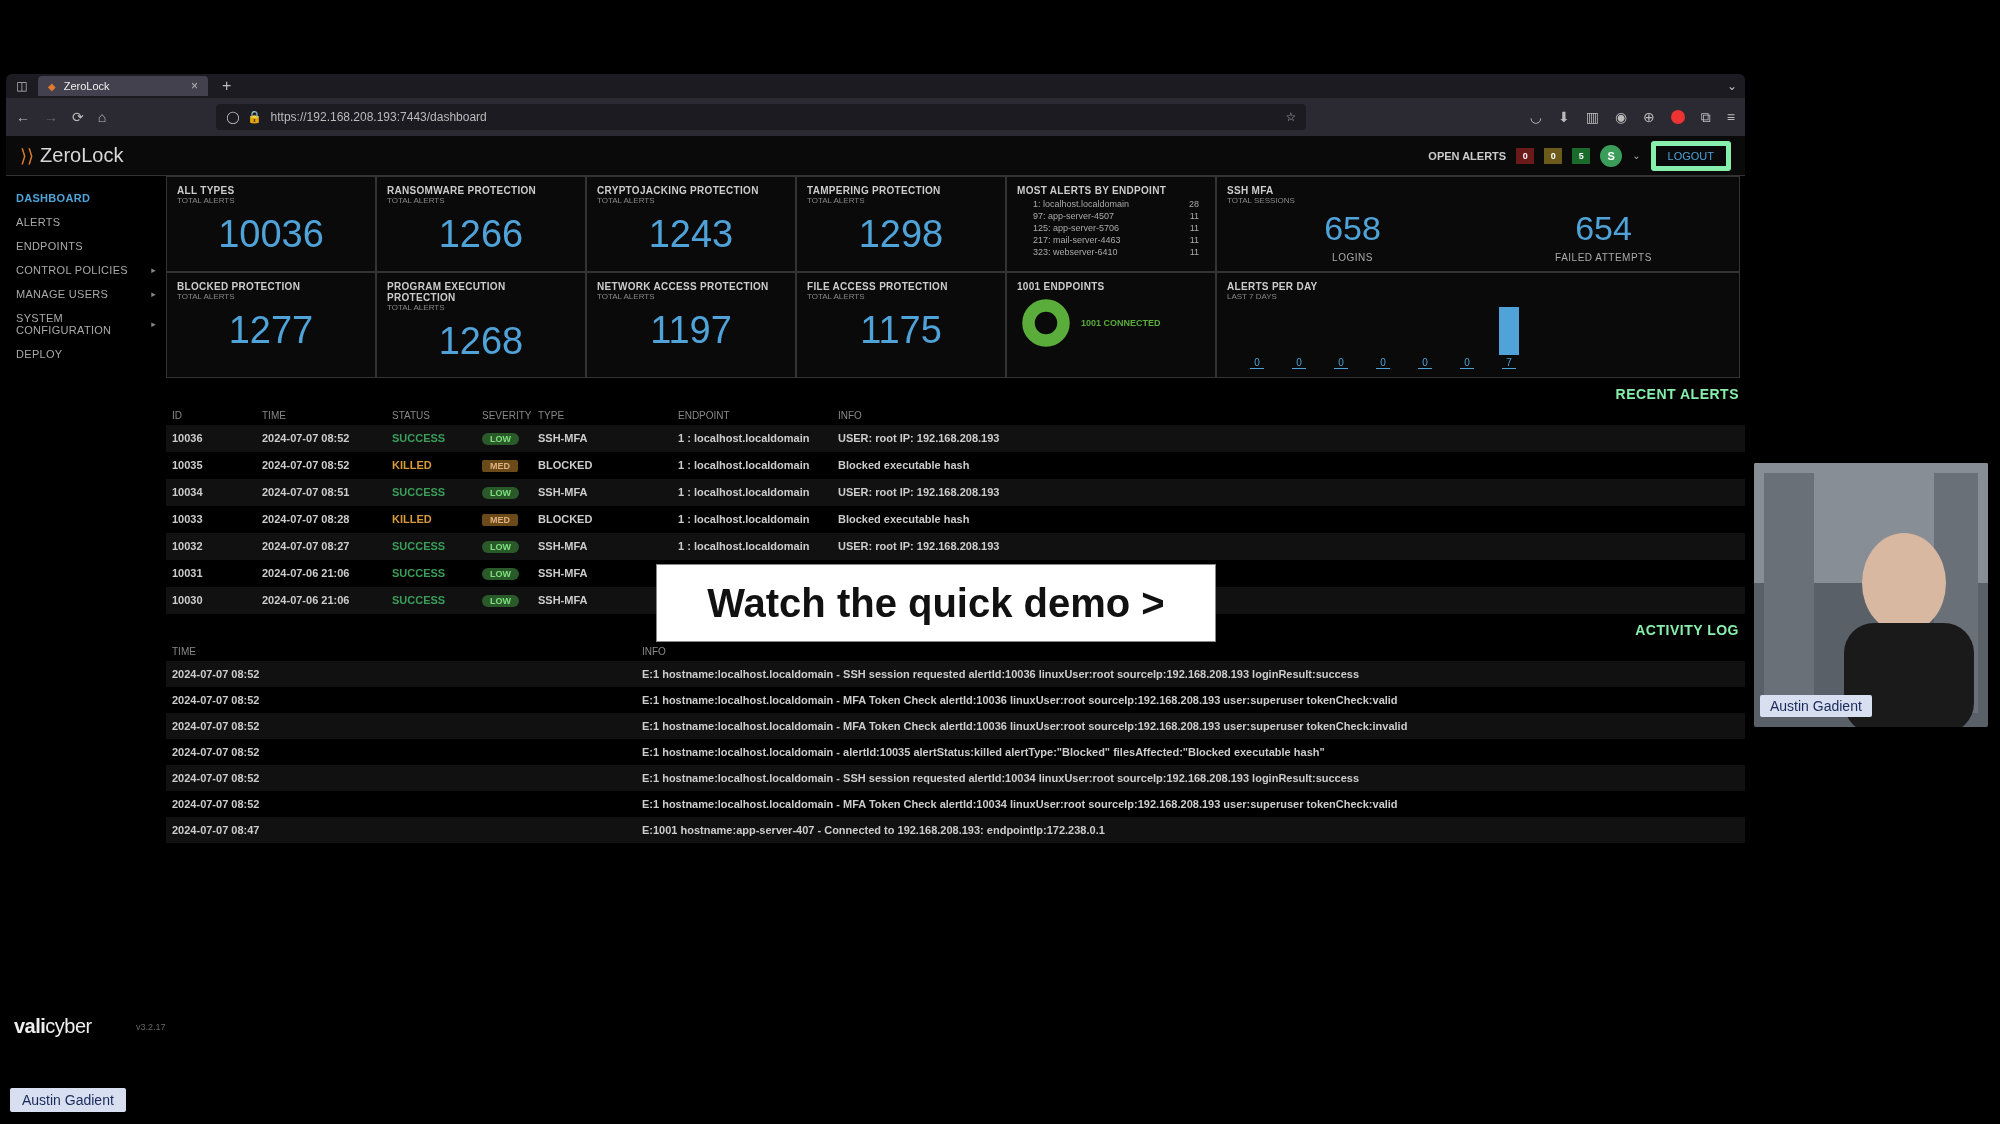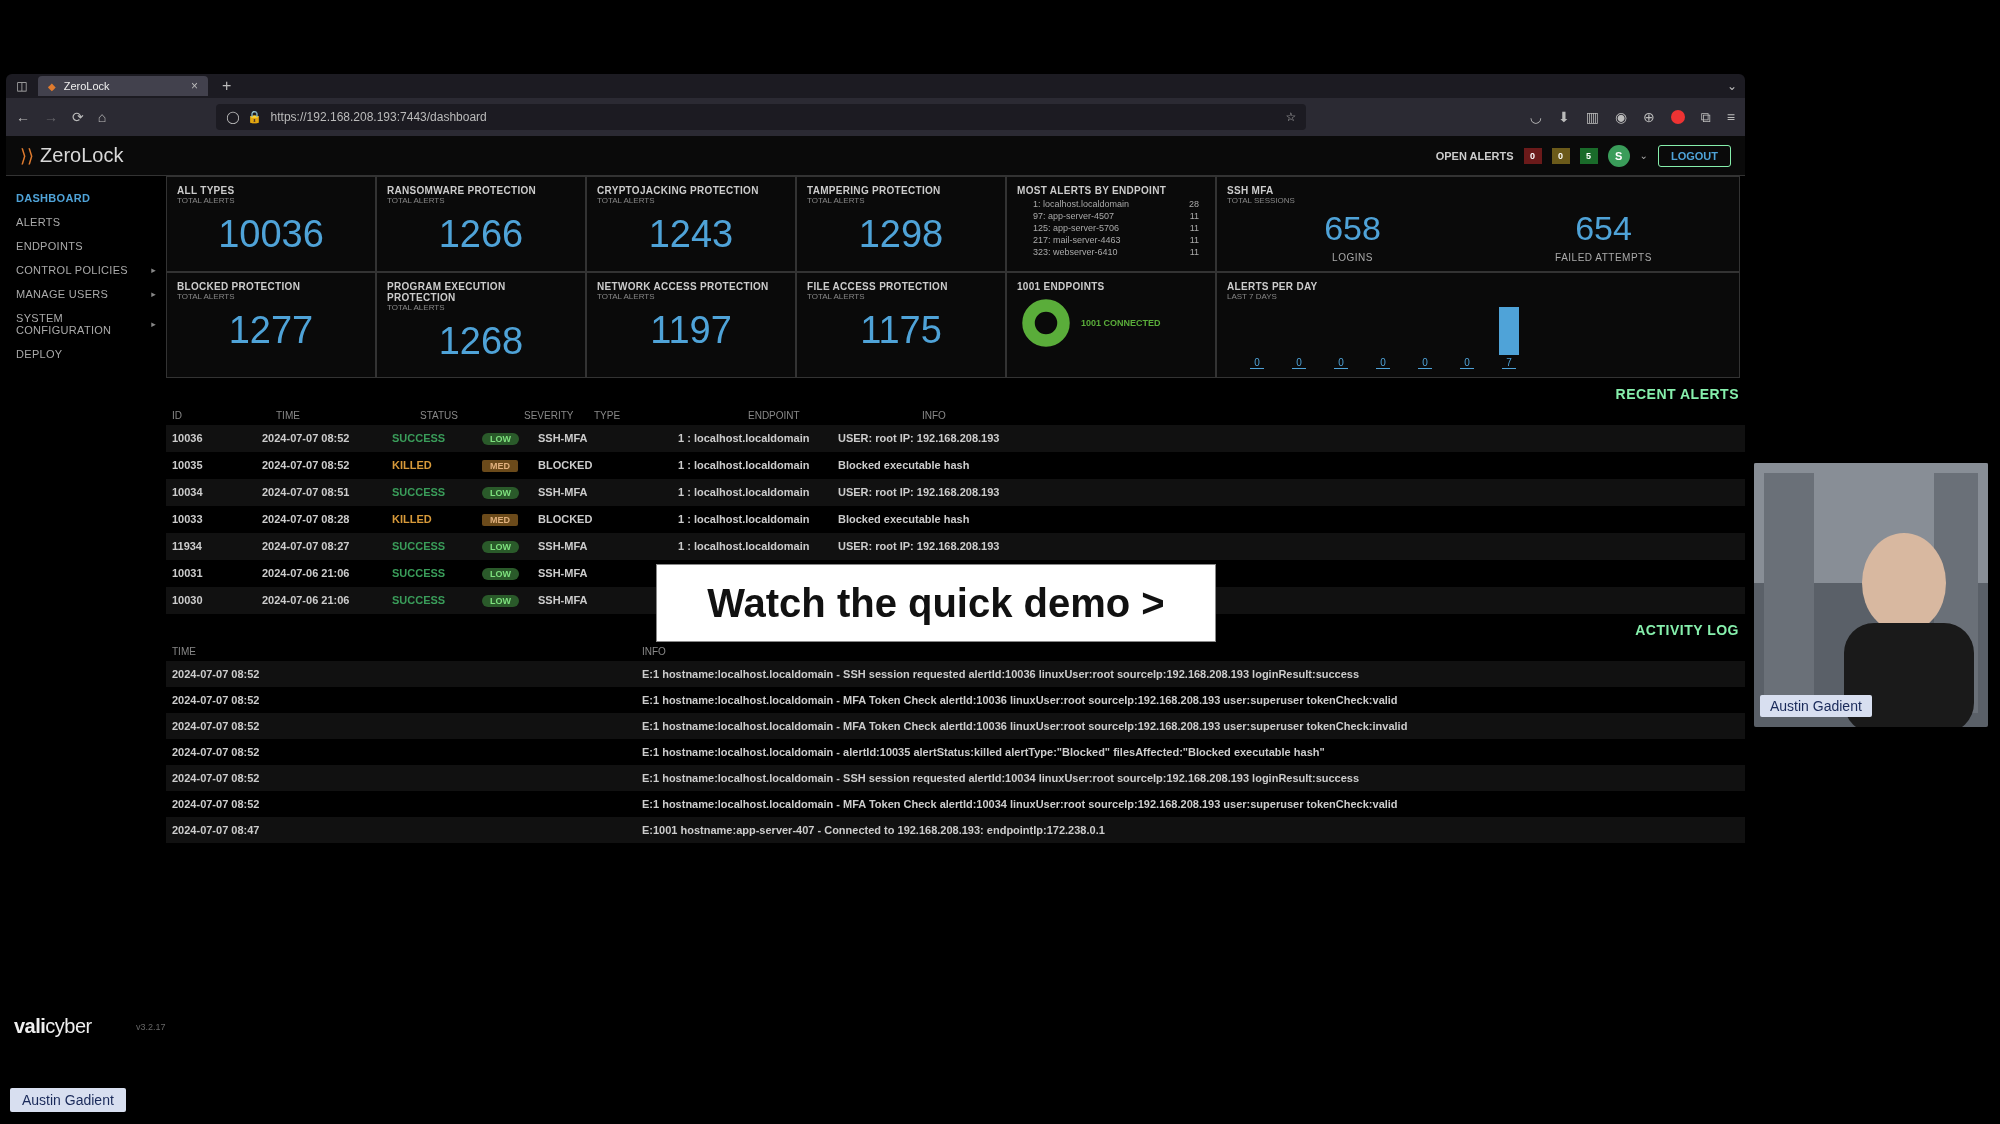--- a/index.html
+++ b/index.html
@@ -28,21 +28,21 @@
 .logo { display:flex; align-items:center; gap:6px; font-size:20px; color:#d8d8d8; }
 .logo-icon { color:#e07b2e; font-size:18px; }
 .header-right { margin-left:auto; display:flex; align-items:center; gap:10px; }
 .open-alerts-label { font-size:11px; font-weight:bold; color:#ccc; }
 .alert-badge { width:18px; height:16px; display:inline-flex; align-items:center; justify-content:center; font-size:9px; font-weight:bold; }
 .badge-red { background:#6b1a1a; color:#fff; }
 .badge-yellow { background:#6b5a1a; color:#fff; }
 .badge-green { background:#1a6b2a; color:#fff; }
 .avatar { width:22px; height:22px; border-radius:50%; background:#3a9d5a; color:#fff; display:flex; align-items:center; justify-content:center; font-size:11px; font-weight:bold; }
 .avatar-caret { color:#aaa; font-size:10px; }
-.logout-btn { border:1px solid #86efac; color:#4fa3d8; background:transparent; padding:4px 12px; font-size:11px; font-weight:bold; border-radius:3px; cursor:pointer; }
+.logout-btn { border:5px solid #86efac; color:#4fa3d8; background:transparent; padding:4px 12px; font-size:11px; font-weight:normal; border-radius:3px; cursor:pointer; }
 
 
 .app-body { display:flex; height:calc(100% - 102px); }
 .sidebar { width:160px; background:#000; padding:10px 10px; }
 .nav-item { font-size:11px; color:#aaa; padding:6px 0; cursor:pointer; display:flex; align-items:center; justify-content:space-between; letter-spacing:0.3px; }
 .nav-item.active { color:#4fa3d8; font-weight:bold;align-items:flex-end; }
 .nav-caret { font-size:9px; color:#888; }
 .version { position:absolute; left:130px; bottom:14px; font-size:9px; color:#666; }
 .valic { position:absolute; left:8px; bottom:8px; font-size:20px; font-weight:bold; color:#eee; letter-spacing:-0.5px; }
 .valic small { font-weight:normal; font-size:20px; }
@@ -72,21 +72,21 @@
 
 .tile.perday { width:524px; }
 .bars-row { display:flex; gap:22px; align-items:flex-end; height:64px; margin-top:4px; padding:0 20px; }
 .bar-col { display:flex; flex-direction:column; align-items:center; gap:2px; }
 .bar { width:20px; background:#4fa3d8; }
 .bar-lbl { font-size:10px; color:#4fa3d8; border-bottom:1px solid #4fa3d8; padding:0 4px; }
 
 
 .section-title { font-size:14px; font-weight:bold; color:#86efac; padding:8px 6px 4px; letter-spacing:0.5px;text-align:right; }
 .alerts-table { font-size:11px; }
-.alerts-head { display:flex; color:#888; font-size:10px; padding:4px 6px;gap:14px; }
+.alerts-head { display:flex; color:#888; font-size:10px; padding:4px 6px; }
 .col-id { width:90px; }
 .col-time { width:130px; }
 .col-status { width:90px; }
 .col-sev { width:56px; }
 .col-type { width:140px; }
 .col-ep { width:160px; }
 .col-info { flex:1; }
 .alert-row { display:flex; padding:7px 6px; color:#ccc; font-weight:bold; font-size:11px; }
 .alert-row:nth-child(odd) { background:#111; }
 .st-success { color:#3a9d5a; font-weight:bold; }
@@ -376,21 +376,21 @@
             <div class="alert-row">
               <div class="col-id">10033</div>
               <div class="col-time">2024-07-07 08:28</div>
               <div class="col-status"><span class="st-killed">KILLED</span></div>
               <div class="col-sev"><span class="sev-pill sev-med">MED</span></div>
               <div class="col-type">BLOCKED</div>
               <div class="col-ep">1 : localhost.localdomain</div>
               <div class="col-info">Blocked executable hash</div>
             </div>
             <div class="alert-row">
-              <div class="col-id">11934</div>
+              <div class="col-id">10032</div>
               <div class="col-time">2024-07-07 08:27</div>
               <div class="col-status"><span class="st-success">SUCCESS</span></div>
               <div class="col-sev"><span class="sev-pill sev-low">LOW</span></div>
               <div class="col-type">SSH-MFA</div>
               <div class="col-ep">1 : localhost.localdomain</div>
               <div class="col-info">USER: root IP: 192.168.208.193</div>
             </div>
             <div class="alert-row">
               <div class="col-id">10031</div>
               <div class="col-time">2024-07-06 21:06</div>

